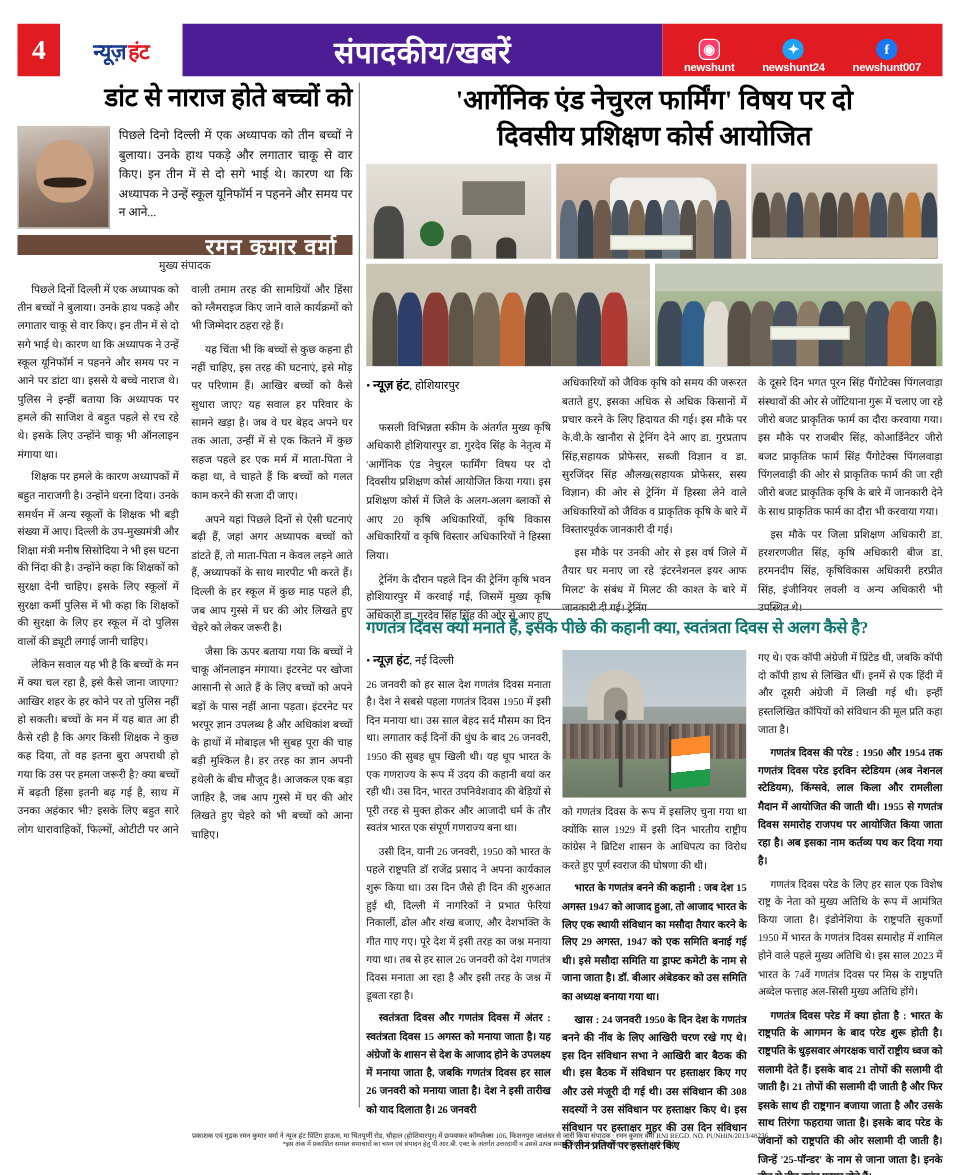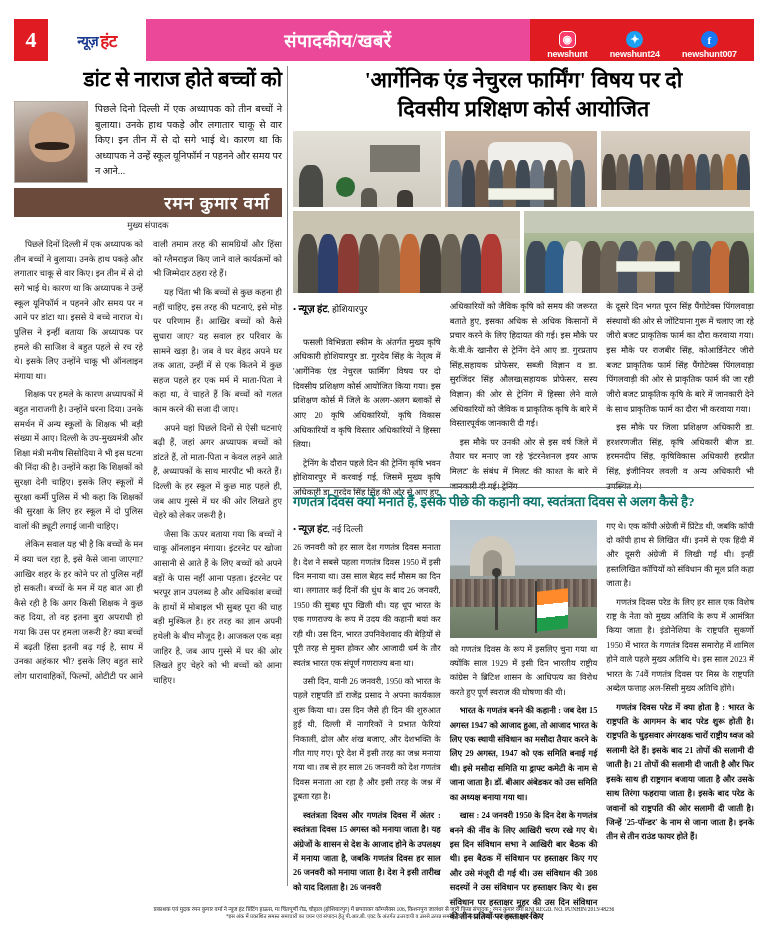--- a/index.html
+++ b/index.html
@@ -20,37 +20,37 @@
     width:34px; background:#e11b22; color:#fff;
     display:flex; align-items:center; justify-content:center;
     font-size:22px; font-weight:bold; font-family:"Liberation Serif", serif;
   }
   .mh-logo {
     width:98px; background:#ffffff;
     display:flex; align-items:center; justify-content:center; gap:2px;
     padding:0 3px;
   }
   .mh-logo .l1 {
-    color:#1a3a8f; font-weight:bold; font-size:14px;
+    color:#1a3a8f; font-weight:bold; font-size:17px;
     font-family:"Liberation Serif", serif; letter-spacing:-.5px;
   }
   .mh-logo .l2 {
     color:#e11b22; font-weight:bold; font-size:17px;
     font-family:"Liberation Serif", serif; letter-spacing:-.5px;
   }
   .mh-date {
     flex:0 0 128px; background:#e11b22; color:#fff;
     display:flex; flex-direction:column; justify-content:center;
     padding-left:7px; line-height:1.22;
     font-size:9.5px; font-weight:bold; letter-spacing:.2px;
   }
   .mh-section {
-    flex:1; background:#ec4899; color:#fff;
+    flex:1; background:#4c1d95; color:#fff;
     display:flex; align-items:center; justify-content:center;
-    font-size:18px; font-weight:bold; font-family:"Liberation Serif", serif;
+    font-size:24px; font-weight:bold; font-family:"Liberation Serif", serif;
     letter-spacing:.5px;
   }
   .mh-social {
     flex:0 0 224px; background:#e11b22; color:#fff;
     display:flex; align-items:flex-end; justify-content:space-around;
     padding:0 6px 2px 6px;
   }
   .soc { display:flex; flex-direction:column; align-items:center; gap:1px; }
   .soc .glyph {
     width:17px; height:17px; border-radius:4px;
@@ -85,21 +85,21 @@
   }
   .edit-photo::after {
     content:""; position:absolute; left:20px; top:40px; width:34px; height:8px;
     border-radius:40%; background:#2e2119;
   }
   .edit-lead {
     flex:1; font-family:"Liberation Serif", serif; font-size:9.6px;
     line-height:1.62; text-align:justify; color:#111;
   }
   .edit-namebar {
-    margin-top:5px; height:29px; background:#6b4a3c; color:#fff;
+    margin-top:5px; height:16px; background:#6b4a3c; color:#fff;
     display:flex; align-items:center; justify-content:flex-end;
     padding-right:12px; font-family:"Liberation Serif", serif;
     font-size:17px; font-weight:bold; letter-spacing:1.2px;
   }
   .edit-role {
     text-align:center; font-family:"Liberation Serif", serif;
     font-size:8.6px; color:#222; margin-top:2px;
   }
   .edit-body {
     margin-top:6px; font-family:"Liberation Serif", serif;
@@ -391,20 +391,21 @@
           <div class="lamp"></div>
           <div class="pole"></div>
           <div class="flag"></div>
         </div>
         <p class="noind">को गणतंत्र दिवस के रूप में इसलिए चुना गया था क्योंकि साल 1929 में इसी दिन भारतीय राष्ट्रीय कांग्रेस ने ब्रिटिश शासन के आधिपत्य का विरोध करते हुए पूर्ण स्वराज की घोषणा की थी।</p>
         <p class="sub">भारत के गणतंत्र बनने की कहानी : जब देश 15 अगस्त 1947 को आजाद हुआ, तो आजाद भारत के लिए एक स्थायी संविधान का मसौदा तैयार करने के लिए 29 अगस्त, 1947 को एक समिति बनाई गई थी। इसे मसौदा समिति या ड्राफ्ट कमेटी के नाम से जाना जाता है। डॉ. बीआर अंबेडकर को उस समिति का अध्यक्ष बनाया गया था।</p>
         <p class="sub">खास : 24 जनवरी 1950 के दिन देश के गणतंत्र बनने की नींव के लिए आखिरी चरण रखे गए थे। इस दिन संविधान सभा ने आखिरी बार बैठक की थी। इस बैठक में संविधान पर हस्ताक्षर किए गए और उसे मंजूरी दी गई थी। उस संविधान की 308 सदस्यों ने उस संविधान पर हस्ताक्षर किए थे। इस संविधान पर हस्ताक्षर मुहर की उस दिन संविधान की तीन प्रतियों पर हस्ताक्षर किए</p>
       </div>
       <div>
         <p class="noind">गए थे। एक कॉपी अंग्रेजी में प्रिंटेड थी, जबकि कॉपी दो कॉपी हाथ से लिखित थीं। इनमें से एक हिंदी में और दूसरी अंग्रेजी में लिखी गई थी। इन्हीं हस्तलिखित कॉपियों को संविधान की मूल प्रति कहा जाता है।</p>
+        <p class="sub">गणतंत्र दिवस की परेड : 1950 और 1954 तक गणतंत्र दिवस परेड इरविन स्टेडियम (अब नेशनल स्टेडियम), किंग्सवे, लाल किला और रामलीला मैदान में आयोजित की जाती थी। 1955 से गणतंत्र दिवस समारोह राजपथ पर आयोजित किया जाता रहा है। अब इसका नाम कर्तव्य पथ कर दिया गया है।</p>
         <p>गणतंत्र दिवस परेड के लिए हर साल एक विशेष राष्ट्र के नेता को मुख्य अतिथि के रूप में आमंत्रित किया जाता है। इंडोनेशिया के राष्ट्रपति सुकर्णो 1950 में भारत के गणतंत्र दिवस समारोह में शामिल होने वाले पहले मुख्य अतिथि थे। इस साल 2023 में भारत के 74वें गणतंत्र दिवस पर मिस्र के राष्ट्रपति अब्देल फत्ताह अल-सिसी मुख्य अतिथि होंगे।</p>
         <p class="sub">गणतंत्र दिवस परेड में क्या होता है : भारत के राष्ट्रपति के आगमन के बाद परेड शुरू होती है। राष्ट्रपति के धुड़सवार अंगरक्षक चारों राष्ट्रीय ध्वज को सलामी देते हैं। इसके बाद 21 तोपों की सलामी दी जाती है। 21 तोपों की सलामी दी जाती है और फिर इसके साथ ही राष्ट्रगान बजाया जाता है और उसके साथ तिरंगा फहराया जाता है। इसके बाद परेड के जवानों को राष्ट्रपति की ओर सलामी दी जाती है।जिन्हें '25-पॉन्डर' के नाम से जाना जाता है। इनके तीन से तीन राउंड फायर होते हैं।</p>
       </div>
     </div>
   </div>
 
   <div class="footer hindi">
     <div class="l1">प्रकाशक एवं मुद्रक रमन कुमार वर्मा ने न्यूज हंट प्रिंटिंग हाऊस, मा चिंतपूर्णी रोड, चौहाल (होशियारपुर) में छपवाकर कॉम्प्लैक्स 106, किशनपुरा जालंधर से जारी किया संपादक : रमन कुमार वर्मा RNI REGD. NO. PUNHIN/2013/48236</div>
     <div class="l2">*इस अंक में प्रकाशित समस्त समाचारों का चयन एवं संपादन हेतु पी.आर.बी. एक्ट के अंतर्गत उत्तरदायी व उससे उत्पन्न समस्त विवाद केवल जालंधर न्यायालय के अधीन होंगे।</div>
   </div>

